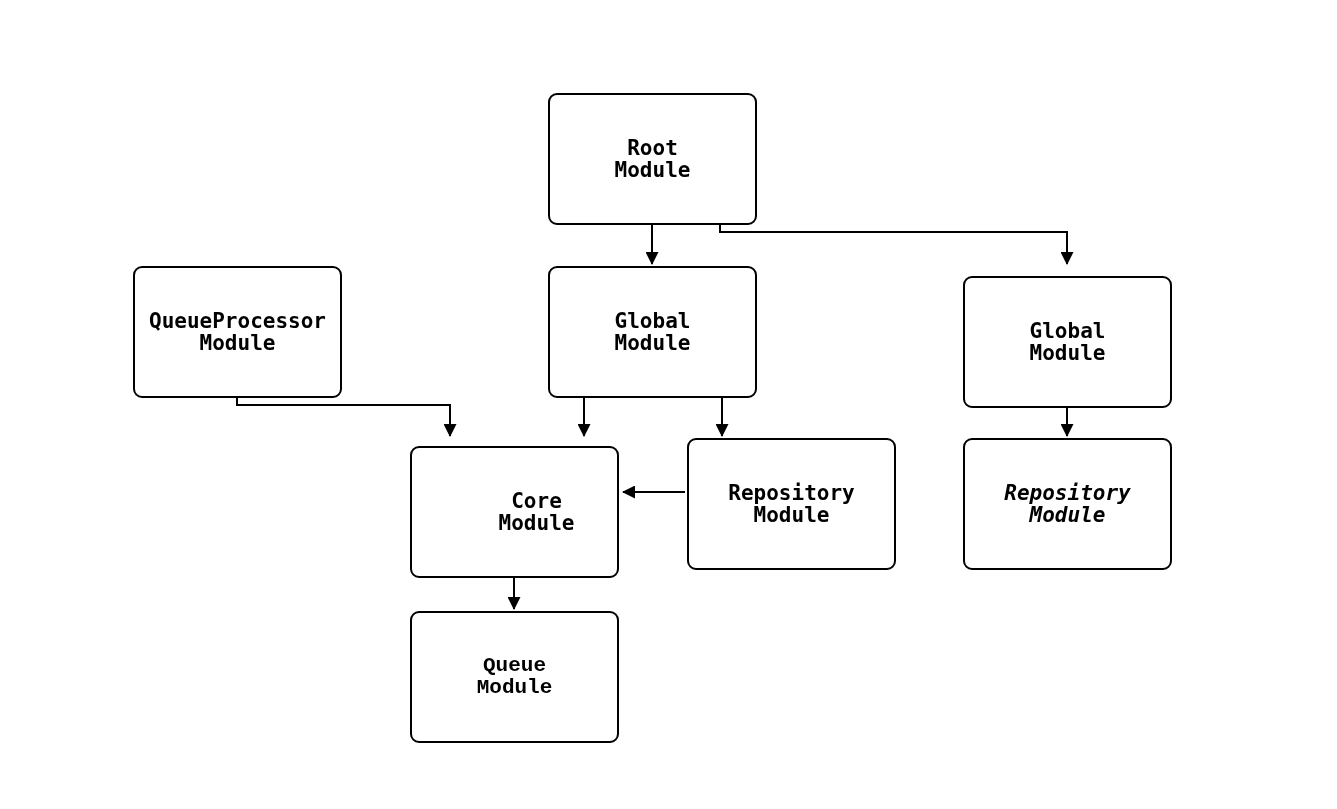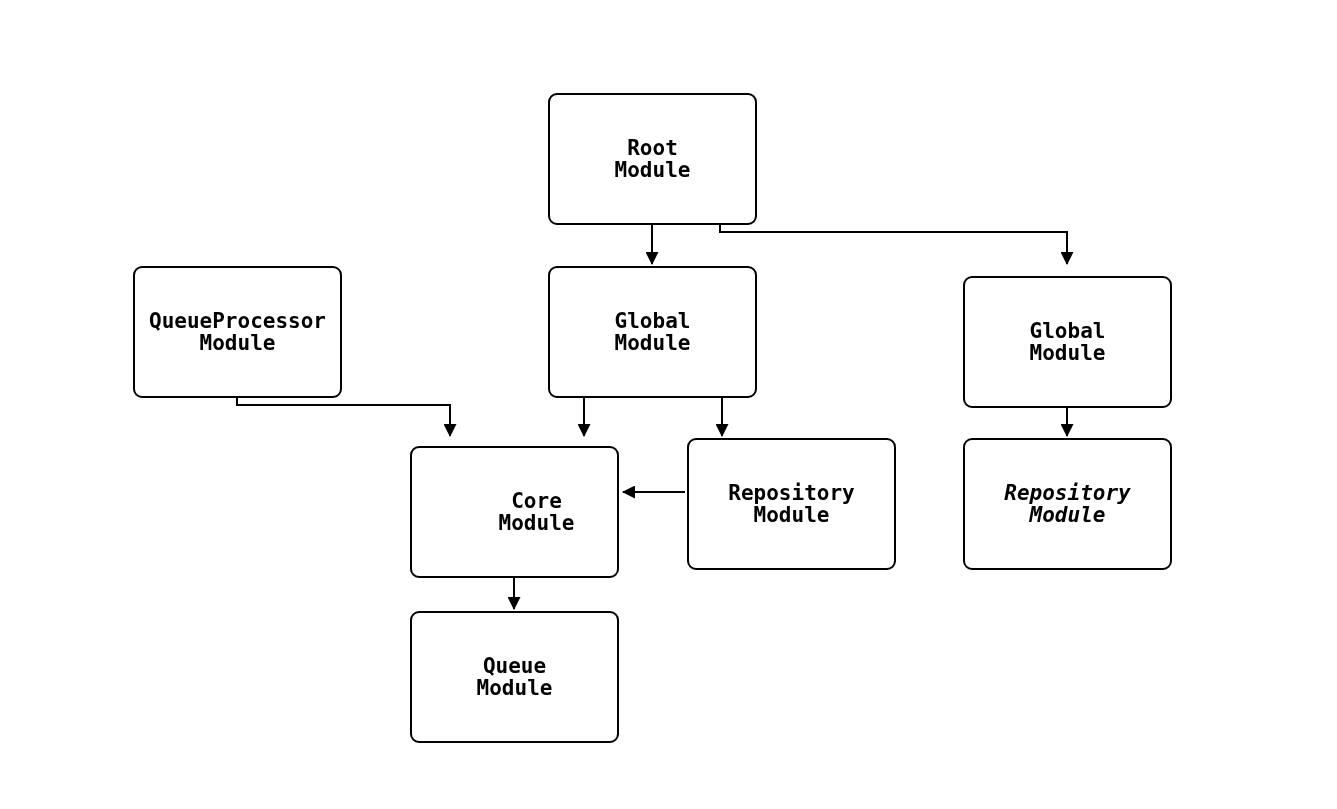--- a/index.html
+++ b/index.html
@@ -37,21 +37,21 @@
     text-align: center;
   }
   
   .pos-root          { left: 548px; top: 93px;  }
   .pos-queueproc     { left: 133px; top: 266px; text-align: center; }
   .pos-server        { left: 548px; top: 266px; }
   .pos-global        { left: 963px; top: 276px; }
   .pos-core          { left: 410px; top: 446px; padding-left: 44px; }
   .pos-endpoints     { left: 687px; top: 438px; }
   .pos-repository    { left: 963px; top: 438px; font-style: italic; }
-  .pos-queue         { left: 410px; top: 611px; }
+  .pos-queue         { left: 410px; top: 611px; font-family: Liberation Mono, monospace; }
   .edge {
     stroke: #000000;
     stroke-width: 2px;
     fill: none;
   }
 </style>
 </head>
 <body>
 
 <div class="canvas">

